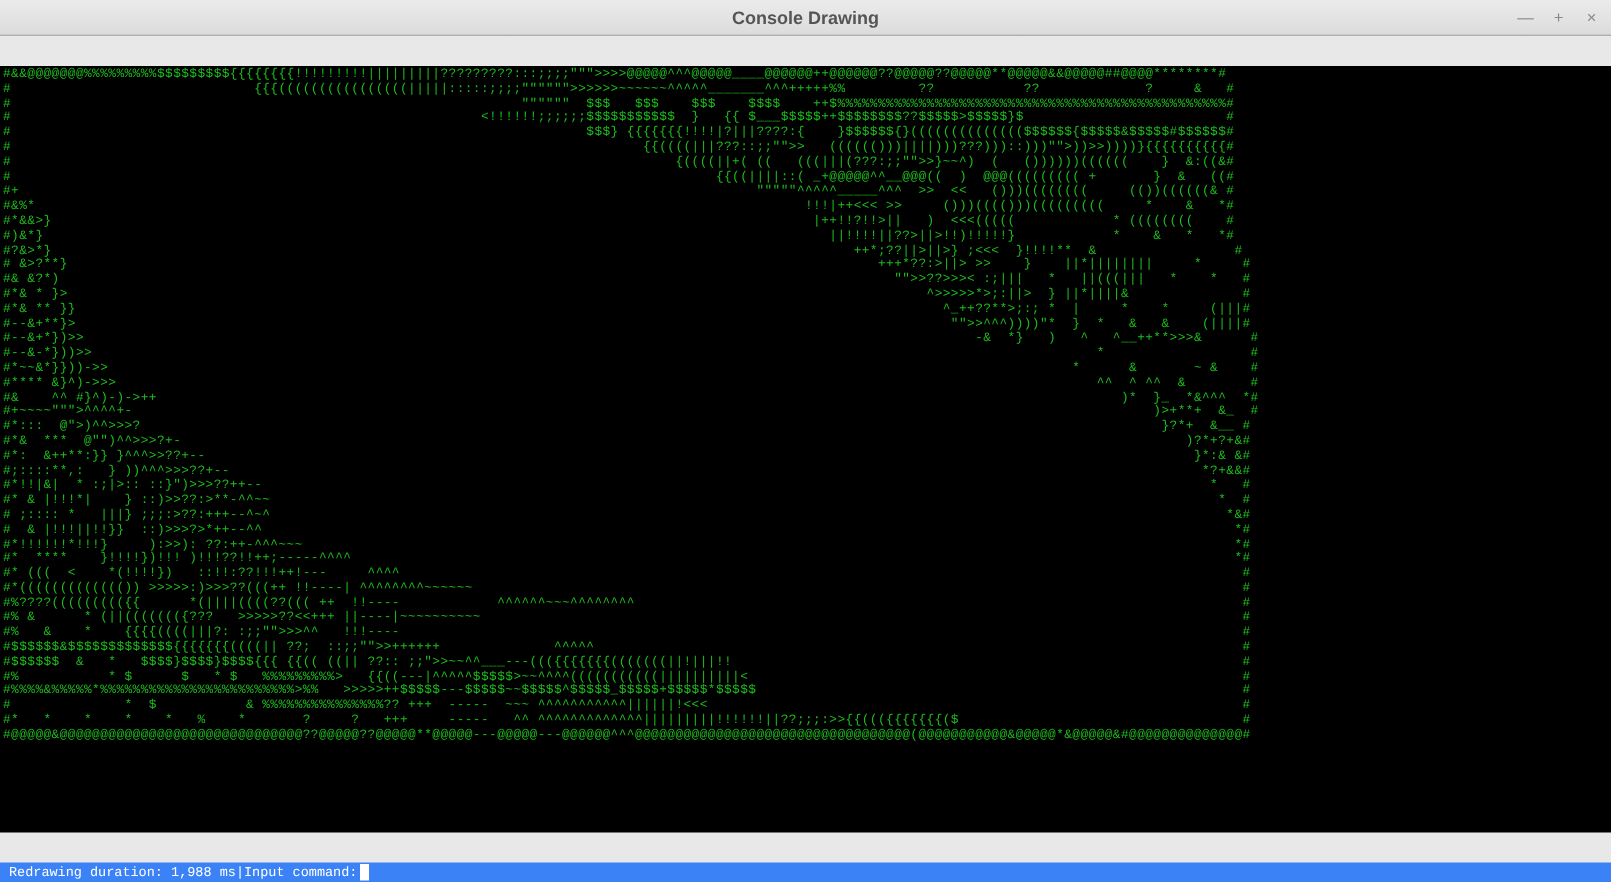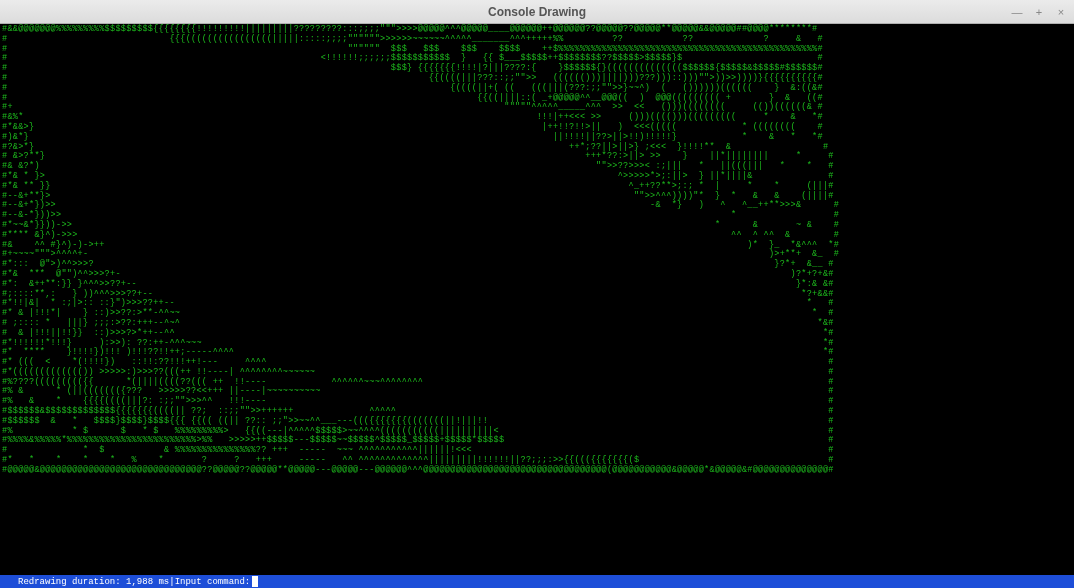--- a/index.html
+++ b/index.html
@@ -9,20 +9,21 @@
   width: 1074px;
   height: 588px;
   overflow: hidden;
 }
 .window {
   width: 100%;
   height: 100%;
   display: flex;
   flex-direction: column;
   background: #e8e8e8;
+  gap: 20px;
 }
 .titlebar {
   height: 24px;
   background: linear-gradient(to bottom, #ebebeb, #dcdcdc);
   border-bottom: 1px solid #b0b0b0;
   display: flex;
   align-items: center;
   position: relative;
 }
 .title {
@@ -56,24 +57,24 @@
   font-family: "Courier New", monospace;
   font-size: 8.5px;
   line-height: 9.8px;
   letter-spacing: 0.3px;
   padding: 1px 2px;
   white-space: pre;
   overflow: hidden;
 }
 .status {
   color: #ffffff;
-  background: #1d4ed8;
+  background: #3b82f6;
   font-family: "Courier New", monospace;
   font-size: 9px;
-  padding: 1px 18px;
+  padding: 1px 6px;
   display: flex;
   align-items: flex-end;
 }
 .cursor {
   display: inline-block;
   width: 6px;
   height: 11px;
   background: #fff;
   margin-left: 2px;
   vertical-align: middle;

